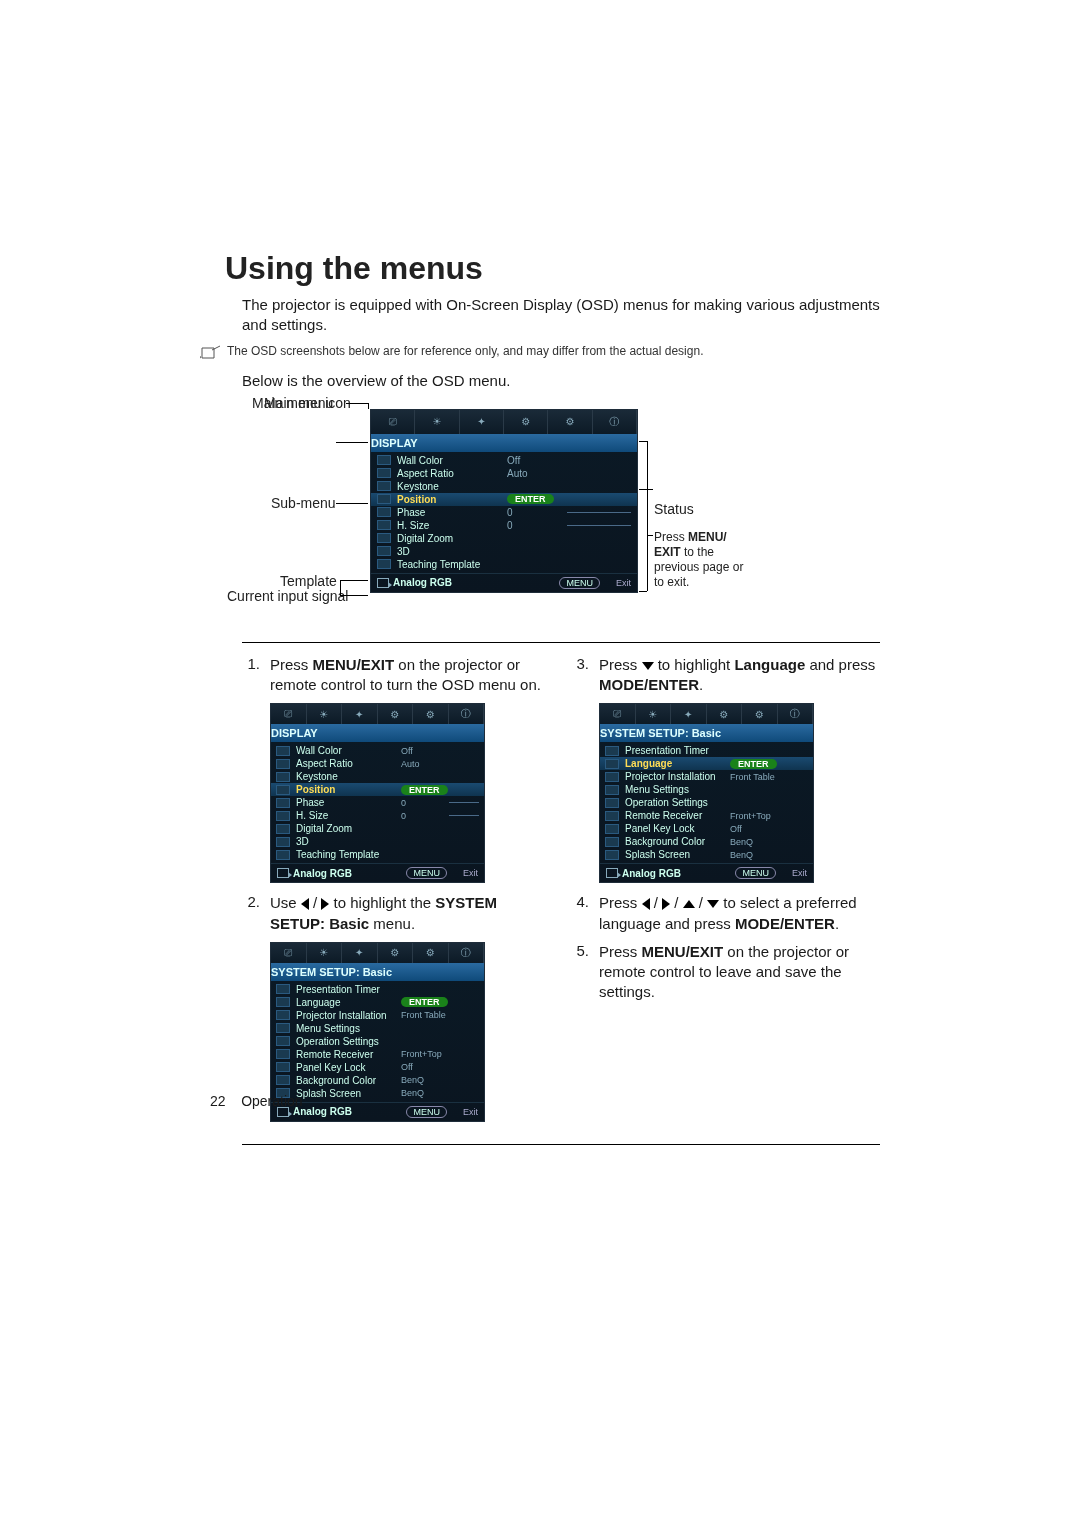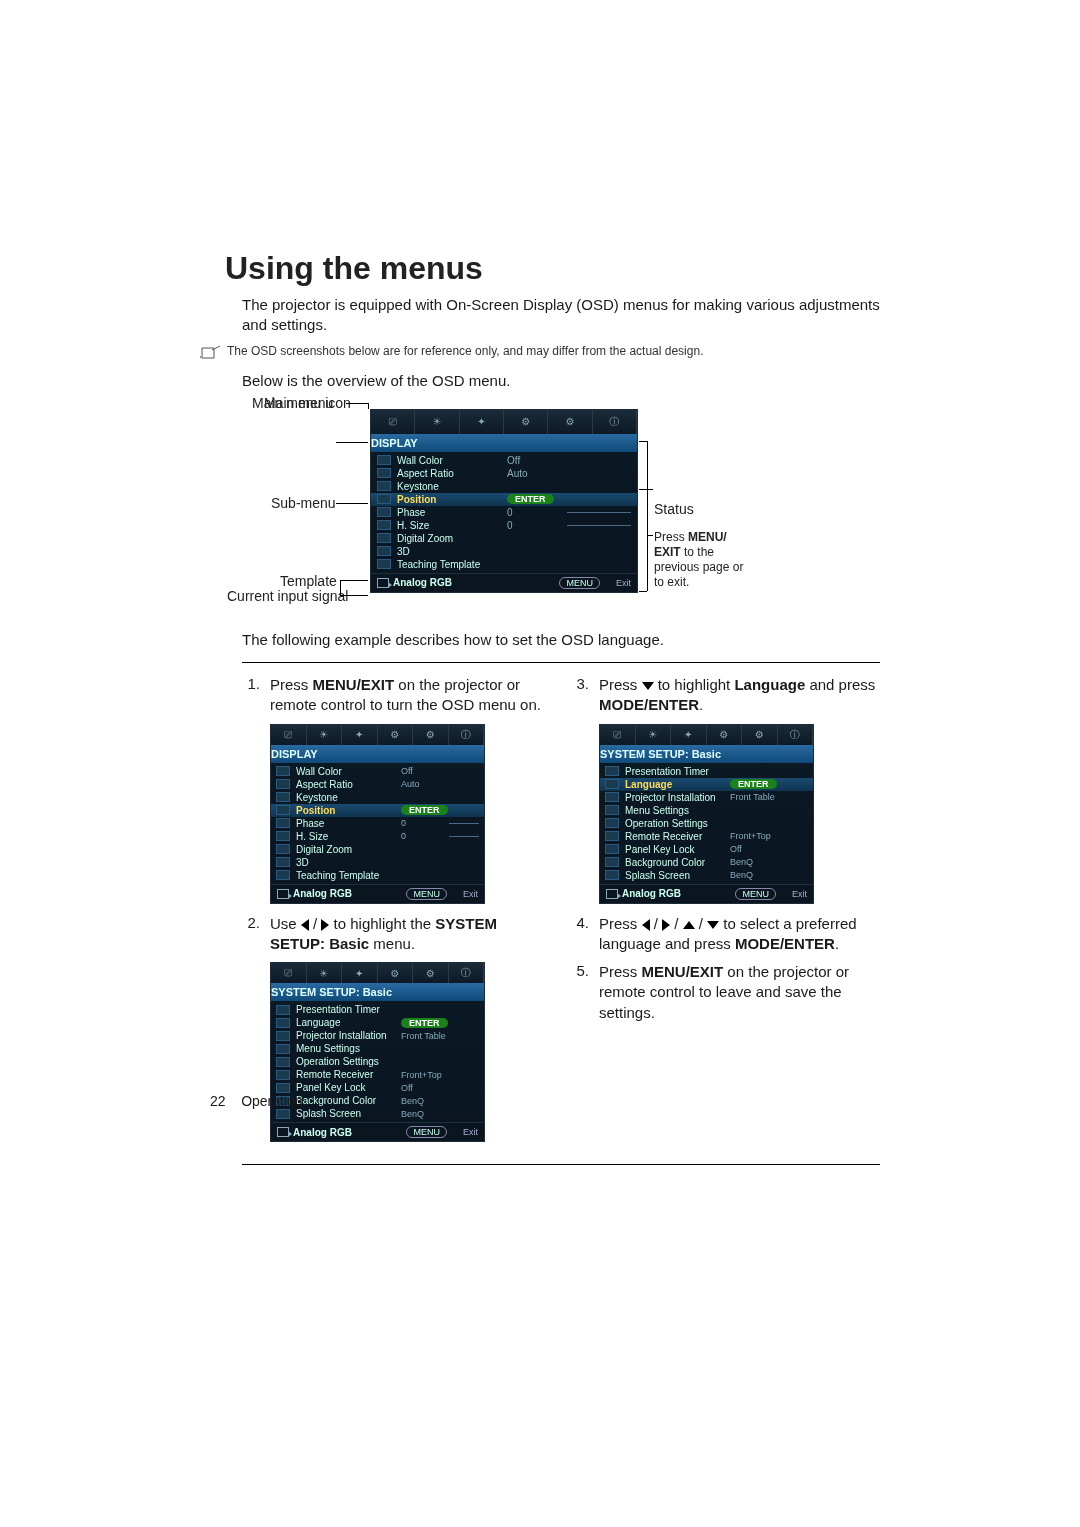--- a/index.html
+++ b/index.html
@@ -257,21 +257,20 @@
               <span>Analog RGB</span>
             </div>
           <div class="r">
               <span class="menu-pill">MENU</span>
               <span>Exit</span>
             </div>
         </div>
       </div>
     </div>
 
-    <p>The following example describes how to set the OSD language.</p>
     <hr class="hr">
 
     <div class="cols">
       <div class="col">
         <ol>
           <li>
             <span class="num">1.</span>
             <span class="body"><span>Press </span><b>MENU/EXIT</b><span> on the projector or remote control to turn the OSD menu on.</span></span>
           </li>
         </ol>

